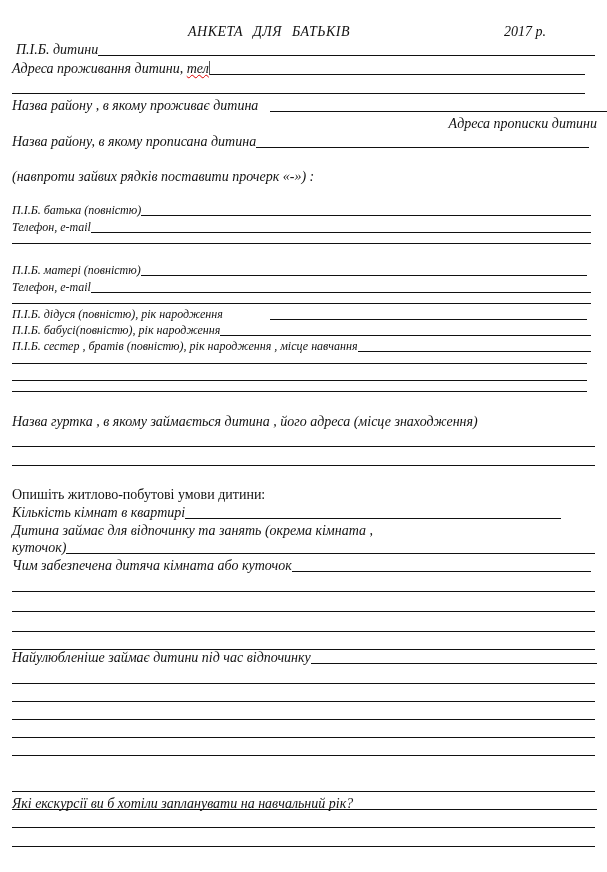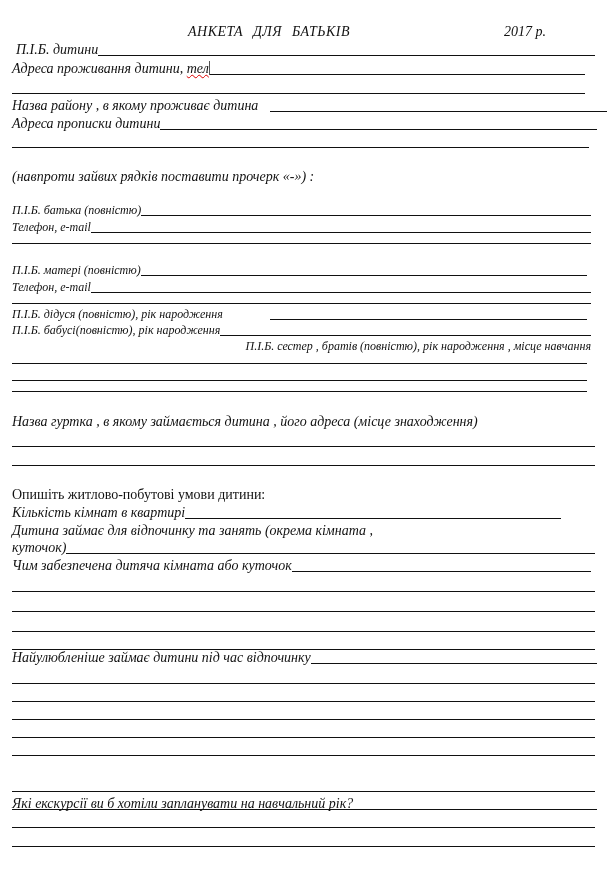--- a/index.html
+++ b/index.html
@@ -35,26 +35,27 @@
     <span class="label"><span>Адреса  проживання  дитини, </span><span class="spell">тел</span><span class="cursor"></span></span>
     <span class="line"></span>
   </div>
   <div class="fullline" style="top:93px; right:22px;"></div>
 
   <div class="row" style="top:98px; right:0;gap:12px;">
     <span class="label">Назва району , в  якому  проживає  дитина </span>
     <span class="line"></span>
   </div>
 
-  <div class="row" style="top:116px; right:10px;">
+  <div class="row" style="top:116px; right:10px;flex-direction:column;">
     <span class="label">Адреса  прописки  дитини </span>
     <span class="line"></span>
   </div>
 
   <div class="row" style="top:134px; right:18px;">
+    <span class="label">Назва району, в  якому  прописана  дитина </span>
     <span class="line"></span>
   </div>
 
   <div class="text" style="top:169px;">(навпроти  зайвих  рядків  поставити  прочерк «-») :</div>
 
   <div class="row" style="top:202px; right:16px;">
     <span class="label sm">П.І.Б. батька (повністю)</span>
     <span class="line"></span>
   </div>
   <div class="row" style="top:219px; right:16px;">
@@ -74,21 +75,21 @@
   <div class="fullline" style="top:303px; right:16px;"></div>
 
   <div class="row" style="top:306px; right:20px;gap:47px;">
     <span class="label sm">П.І.Б. дідуся (повністю), рік народження</span>
     <span class="line"></span>
   </div>
   <div class="row" style="top:322px; right:16px;">
     <span class="label sm">П.І.Б. бабусі(повністю), рік народження</span>
     <span class="line"></span>
   </div>
-  <div class="row" style="top:338px; right:16px;flex-direction:column;">
+  <div class="row" style="top:338px; right:16px;">
     <span class="label sm">П.І.Б. сестер , братів (повністю), рік  народження , місце  навчання </span>
     <span class="line"></span>
   </div>
   <div class="fullline" style="top:363px; right:20px;"></div>
   <div class="fullline" style="top:380px; right:20px;"></div>
   <div class="fullline" style="top:391px; right:20px;"></div>
 
   <div class="text" style="top:414px;">Назва  гуртка , в якому  займається  дитина , його  адреса (місце знаходження)</div>
   <div class="fullline" style="top:446px; right:12px;"></div>
   <div class="fullline" style="top:465px; right:12px;"></div>

